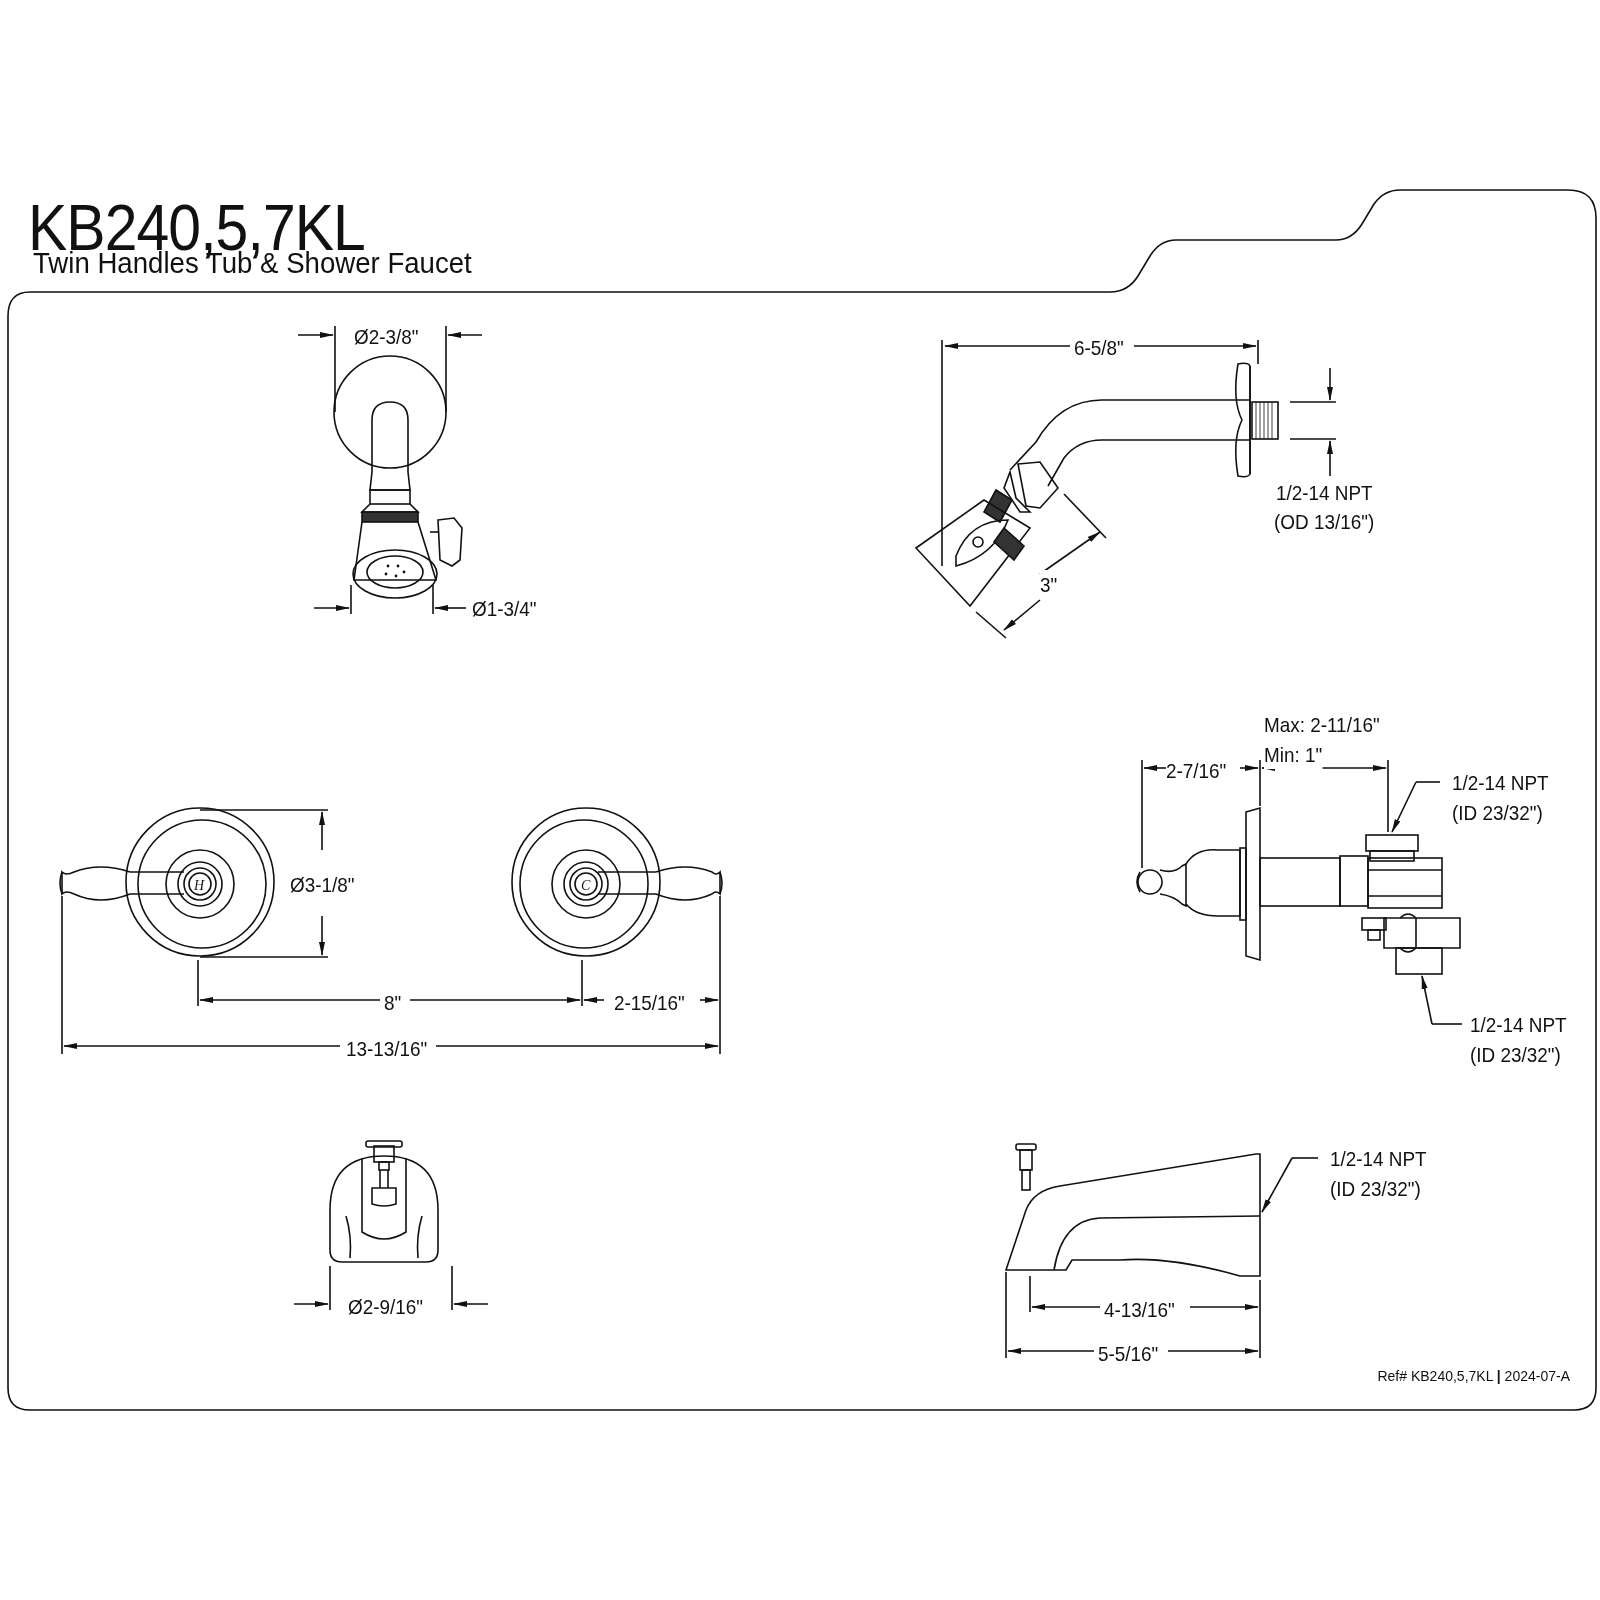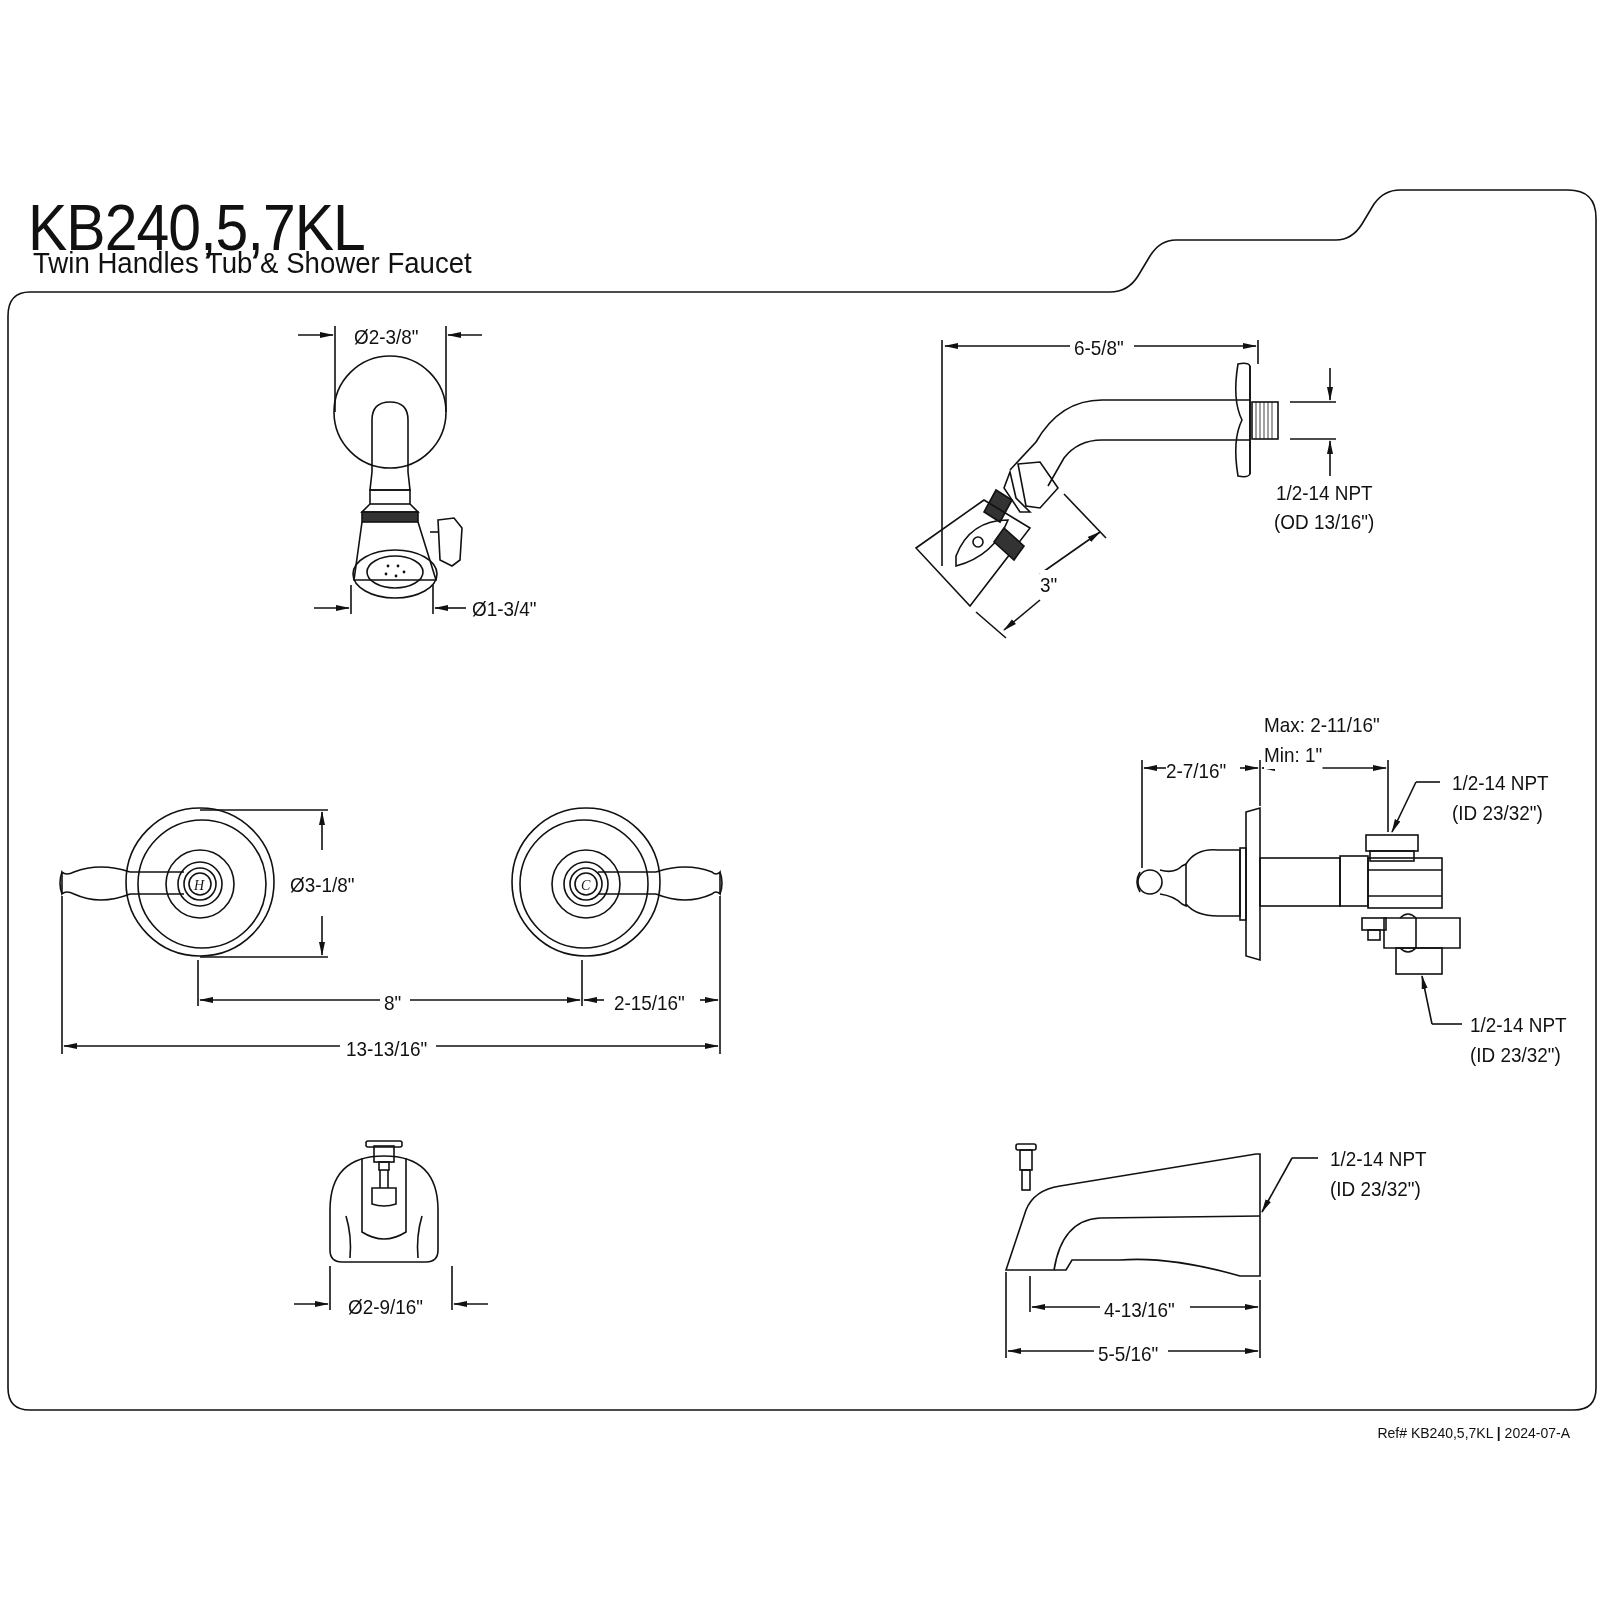--- a/index.html
+++ b/index.html
@@ -1,21 +1,21 @@
 <!DOCTYPE html>
 <html><head>
 <meta charset="utf-8">
 <style>
   html, body { margin: 0; padding: 0; background: #ffffff; }
   body { width: 1600px; height: 1600px; position: relative; overflow: hidden; font-family: "Liberation Sans", sans-serif; color: #111; }
   .title { position: absolute; left: 28px; top: 196px; font-size: 64px; line-height: 1; letter-spacing: -1px; transform: scaleX(0.92); transform-origin: left top; }
   .subtitle { position: absolute; left: 33px; top: 248px; font-size: 30px; line-height: 1; transform: scaleX(0.92); transform-origin: left top; }
   svg.drawing { position: absolute; left: 0; top: 0; }
   .lbl { position: absolute; font-size: 21px; line-height: 1.4; white-space: nowrap; transform: scaleX(0.9); transform-origin: left top; background: #fff; }
-  .ref { position: absolute; right: 30px; top: 1425px; font-size: 14px; white-space: nowrap; }
+  .ref { position: absolute; right: 30px; top: 1368px; font-size: 14px; white-space: nowrap; }
 </style>
 </head>
 <body>
 
 <div class="title">KB240,5,7KL</div>
 <div class="subtitle">Twin Handles Tub &amp; Shower Faucet</div>
 
 <svg class="drawing" width="1600" height="1600" viewBox="0 0 1600 1600" fill="none" stroke="#111" stroke-width="1.6">
   <defs>
     <marker id="ar" markerWidth="14" markerHeight="8" refX="13" refY="4" orient="auto" markerUnits="userSpaceOnUse">

